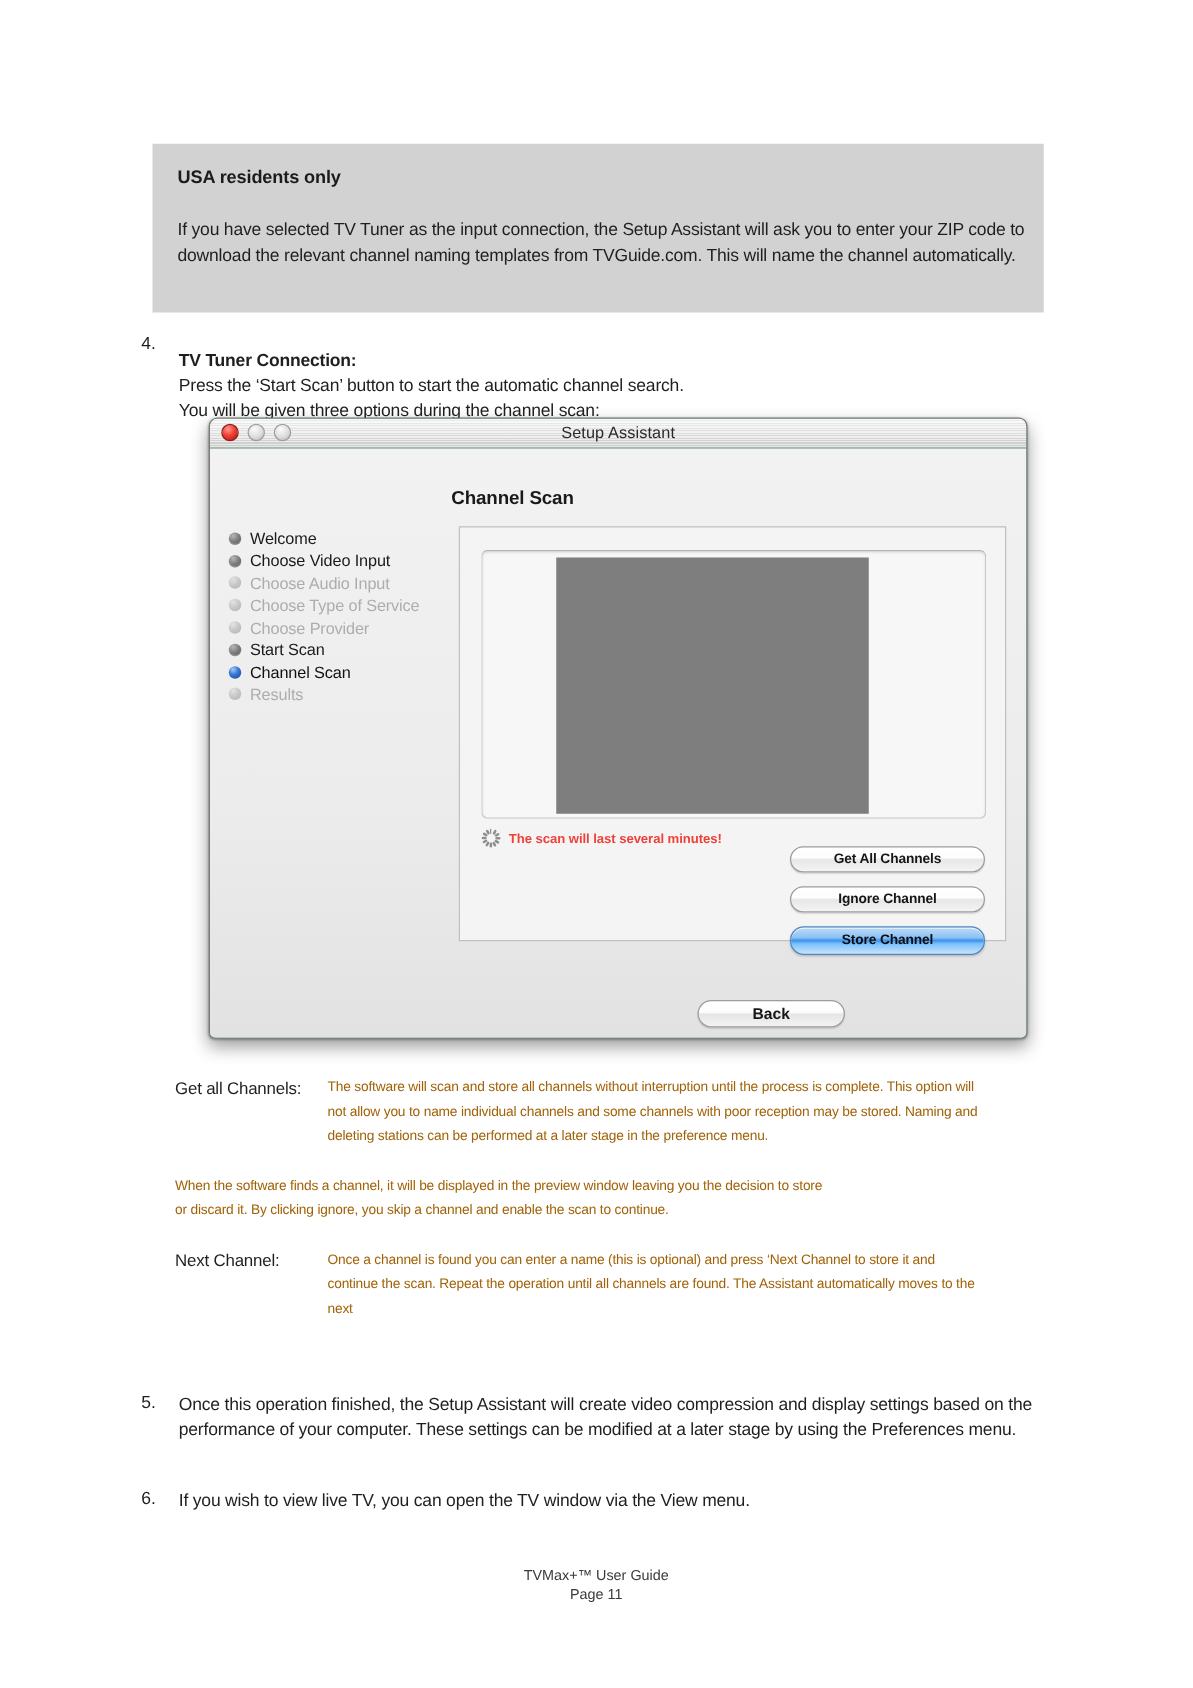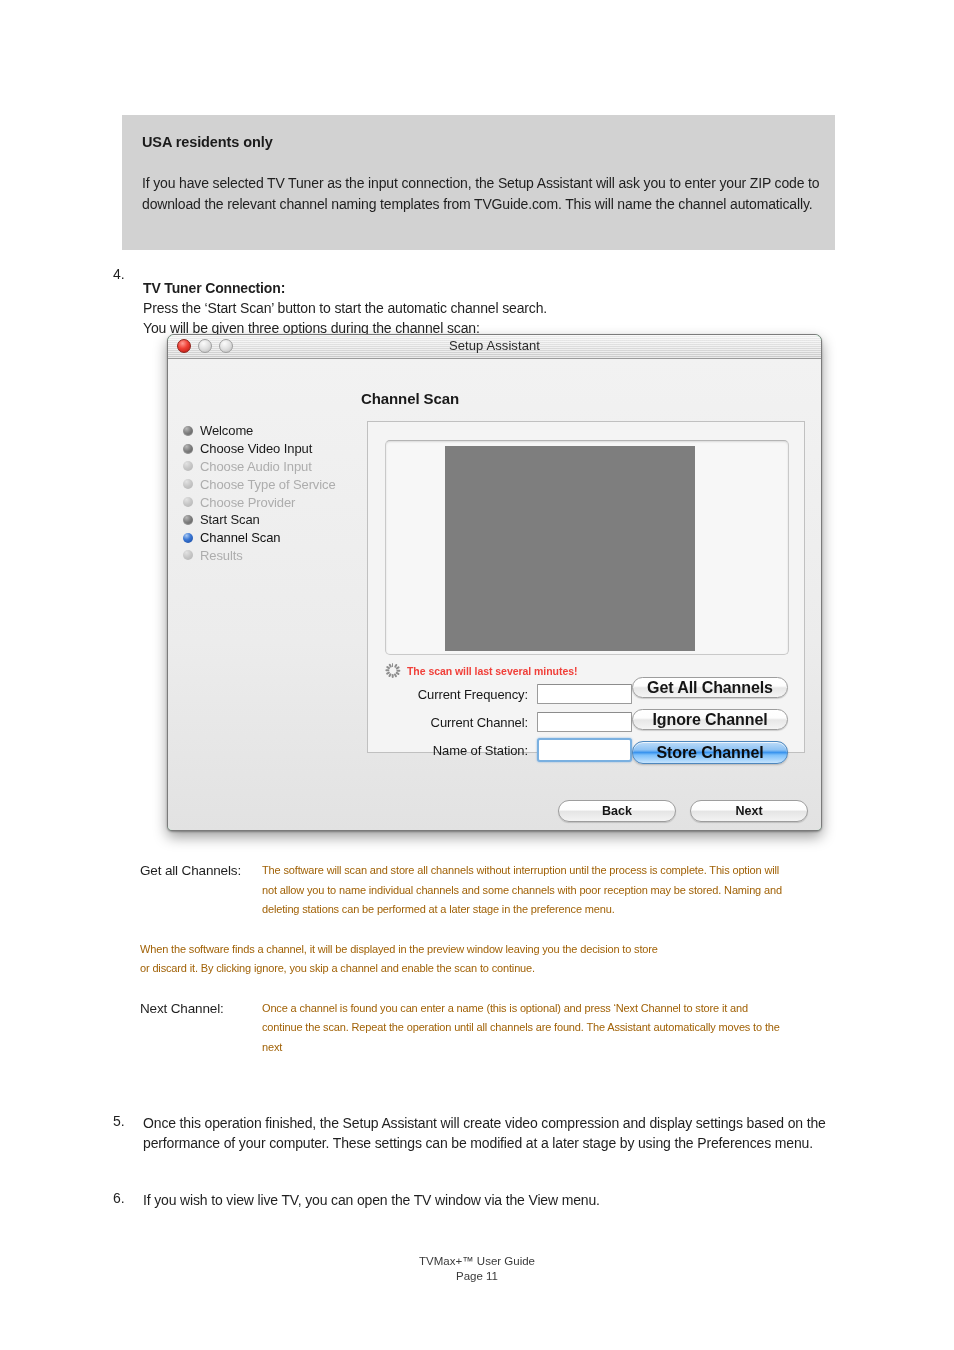--- a/index.html
+++ b/index.html
@@ -293,21 +293,21 @@
   .aqua-btn {
     display: block;
     width: 156px;
     height: 21px;
     margin-bottom: 11px;
     border-radius: 11px;
     border: 1px solid #9d9d9d;
     background: linear-gradient(to bottom, #ffffff 0%, #fdfdfd 42%, #e7e7e7 52%, #f4f4f4 100%);
     box-shadow: 0 1px 1px rgba(0,0,0,0.16), inset 0 1px 0 rgba(255,255,255,0.9);
     font-family: "Liberation Sans", sans-serif;
-    font-size: 16px;
+    font-size: 11px;
     font-weight: bold;
     color: #161616;
     letter-spacing: -0.1px;
     cursor: default;
     padding: 0;
     line-height: 19px;
   }
   .aqua-btn.default {
     background: linear-gradient(to bottom, #bedcf8 0%, #8dc2f4 38%, #3a94ee 50%, #7cc0fb 62%, #c6e4fd 100%);
     border: 1px solid #4e87bd;
@@ -316,20 +316,21 @@
     line-height: 21px;
     box-shadow: 0 1px 2px rgba(0,0,0,0.22), inset 0 1px 0 rgba(255,255,255,0.7);
   }
 
   .nav-btns {
     position: absolute;
     left: 390px;
     top: 441px;
     display: flex;
     gap: 14px;
+    flex-direction: column;
   }
   .nav-btn {
     width: 118px;
     height: 22px;
     border-radius: 11px;
     border: 1px solid #9d9d9d;
     background: linear-gradient(to bottom, #ffffff 0%, #fdfdfd 44%, #e5e5e5 52%, #f3f3f3 100%);
     box-shadow: 0 1px 1px rgba(0,0,0,0.16), inset 0 1px 0 rgba(255,255,255,0.9);
     font-family: "Liberation Sans", sans-serif;
     font-size: 12.5px;
@@ -454,34 +455,20 @@
           <i style="transform:rotate(180deg)"></i>
             <i style="transform:rotate(210deg)"></i>
           <i style="transform:rotate(240deg)"></i>
             <i style="transform:rotate(270deg)"></i>
           <i style="transform:rotate(300deg)"></i>
             <i style="transform:rotate(330deg)"></i>
         </span>
         <span class="scan-text">The scan will last several minutes!</span>
       </div>
 
-      <div class="form-area">
-        <div class="form-row">
-          <span class="form-label">Current Frequency:</span>
-          <input class="form-input" type="text" value="" style="">
-        </div>
-        <div class="form-row">
-          <span class="form-label">Current Channel:</span>
-          <input class="form-input" type="text" value="" style="">
-        </div>
-        <div class="form-row">
-          <span class="form-label">Name of Station:</span>
-          <input class="form-input focused" type="text" value="" style="">
-        </div>
-      </div>
 
       <div class="btn-col">
         <button class="aqua-btn">Get All Channels</button>
         <button class="aqua-btn">Ignore Channel</button>
         <button class="aqua-btn default">Store Channel</button>
       </div>
 
     </div>
 
     <div class="nav-btns">

